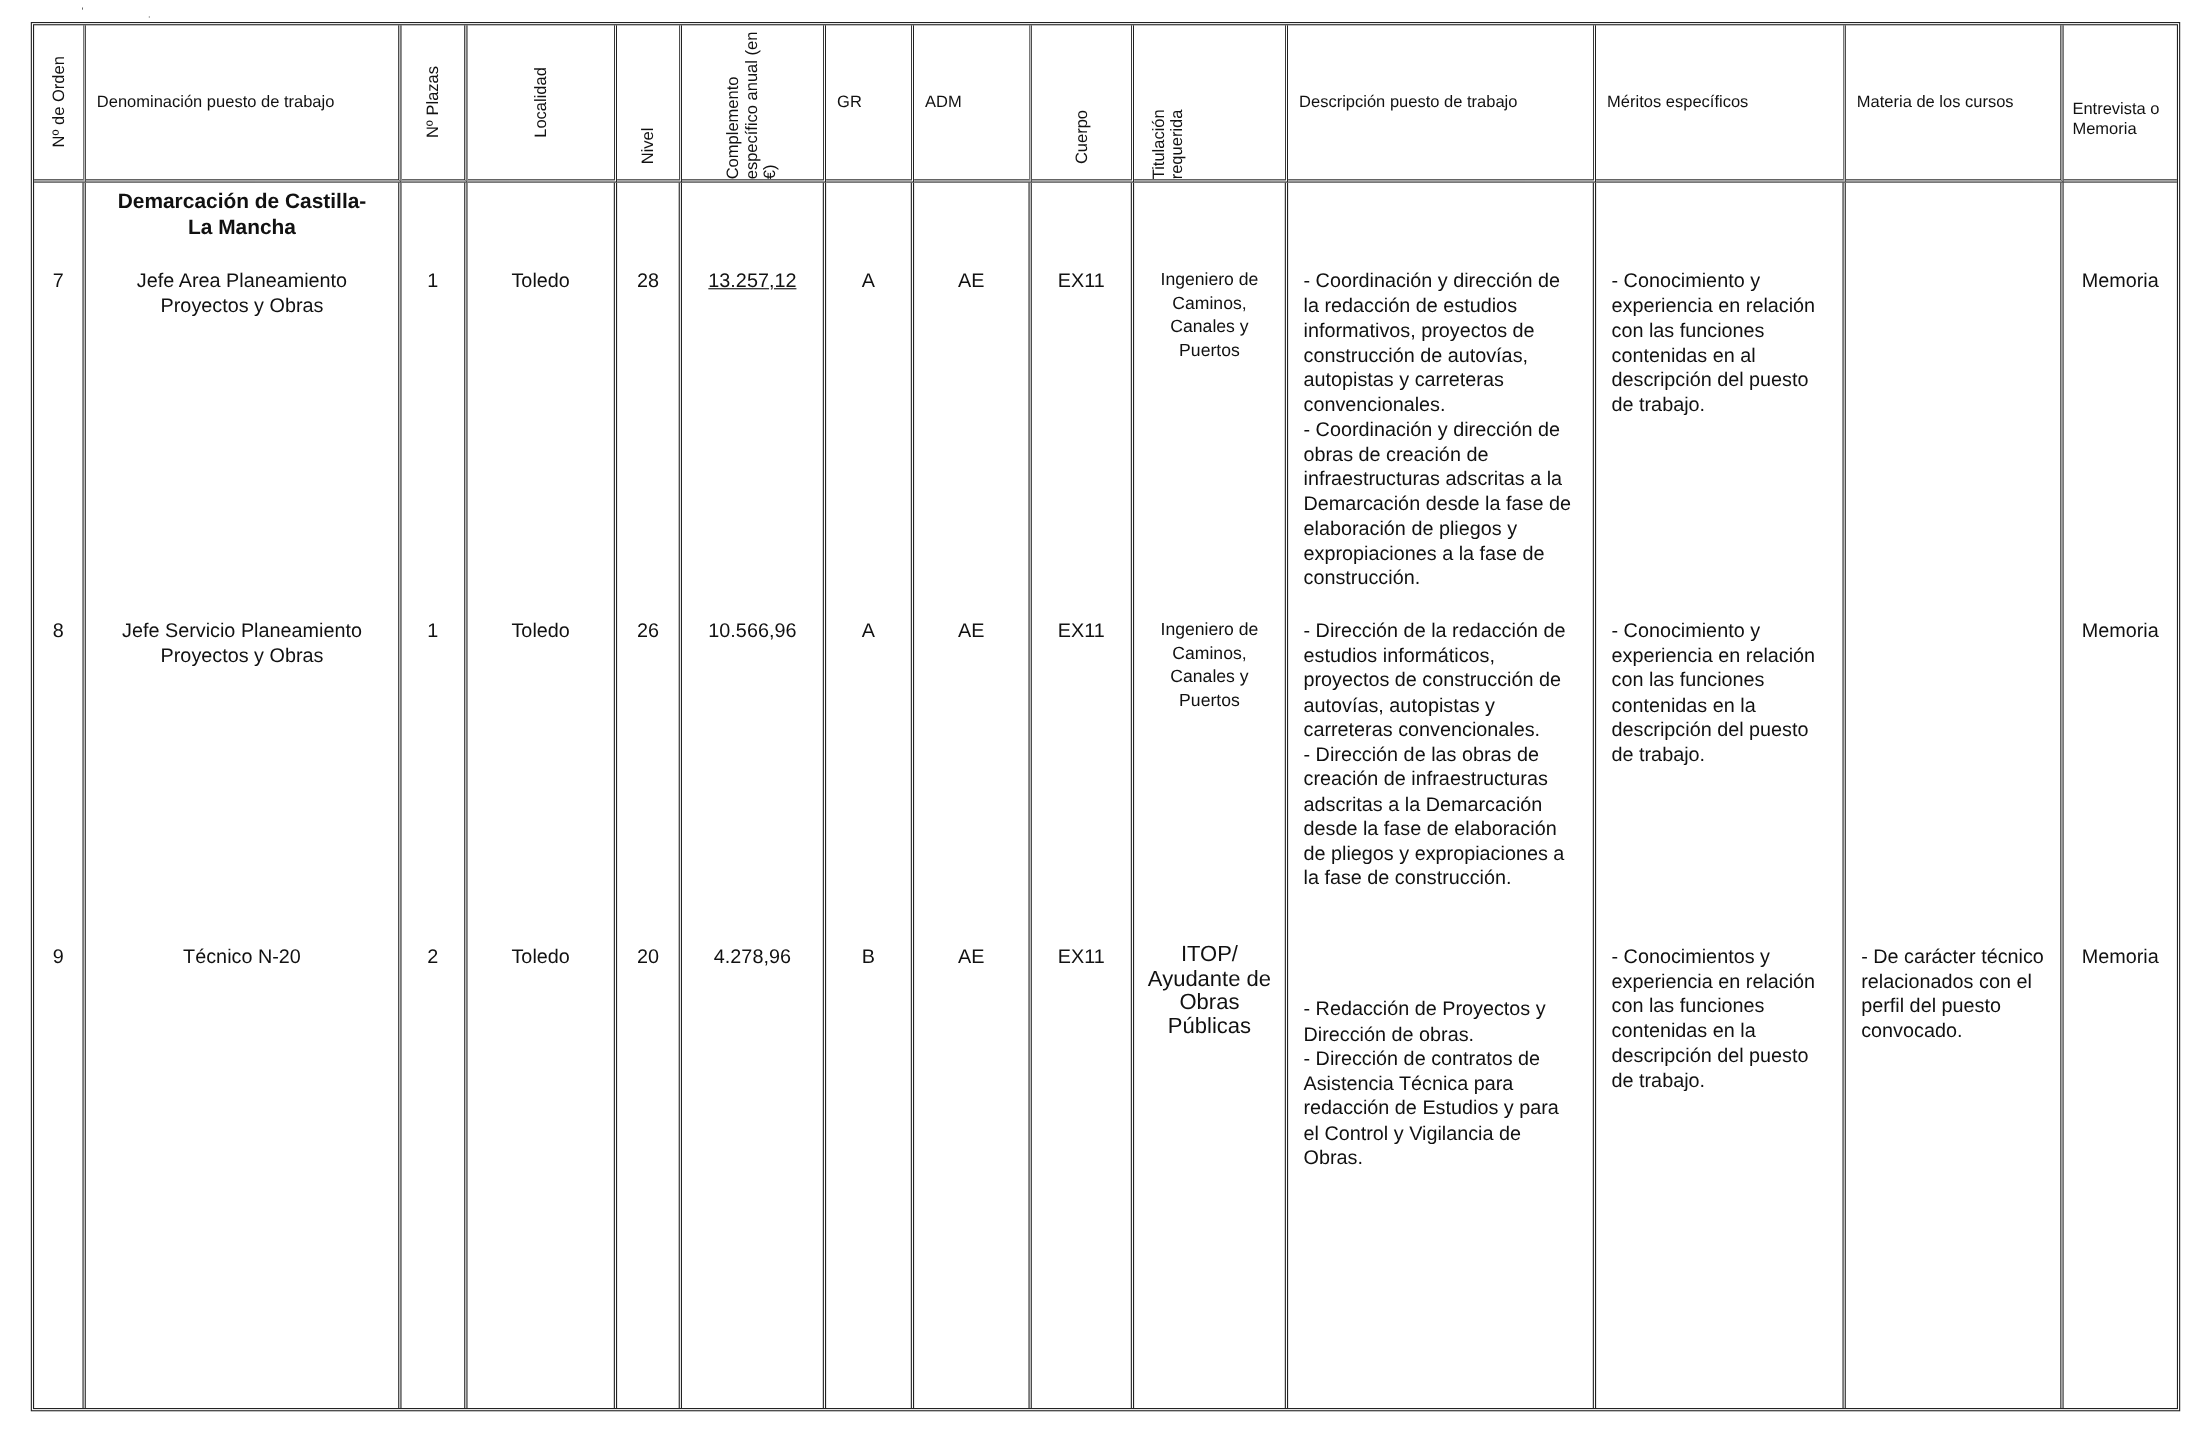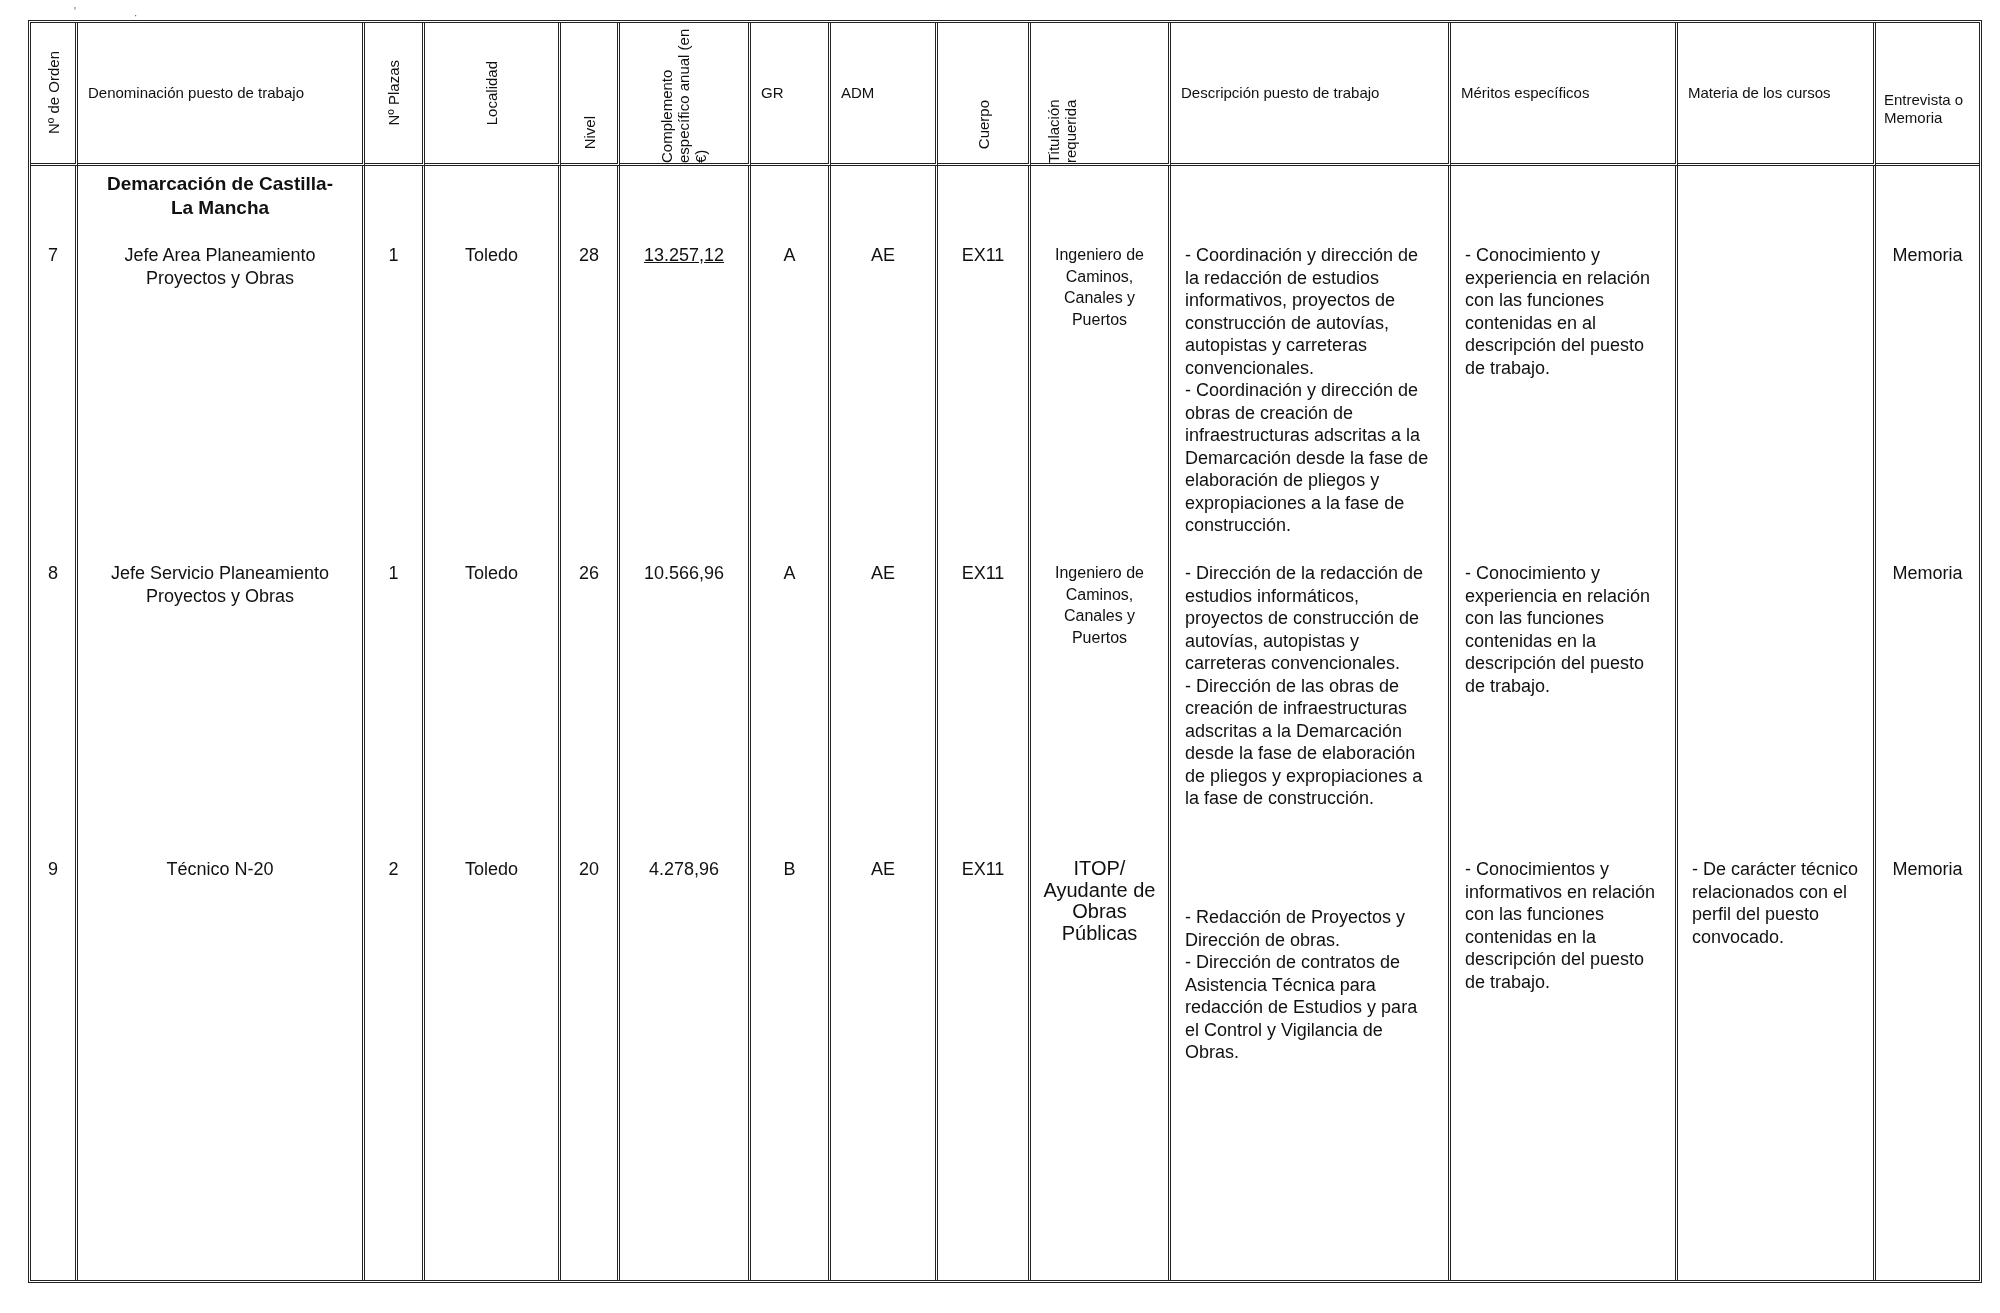--- a/index.html
+++ b/index.html
@@ -194,21 +194,21 @@
 - Coordinación y dirección de obras de creación de infraestructuras adscritas a la Demarcación desde la fase de elaboración de pliegos y expropiaciones a la fase de construcción.</div>
         <div class="row-block cell" style="top:396px; white-space:pre-line;">- Dirección de la redacción de estudios informáticos, proyectos de construcción de autovías, autopistas y carreteras convencionales.
 - Dirección de las obras de creación de infraestructuras adscritas a la Demarcación desde la fase de elaboración de pliegos y expropiaciones a la fase de construcción.</div>
         <div class="row-block cell" style="top:692px; white-space:pre-line;margin-top:48px;">- Redacción de Proyectos y Dirección de obras.
 - Dirección de contratos de Asistencia Técnica para redacción de Estudios y para el Control y Vigilancia de Obras.</div>
       </td>
 
       <td class="colcell">
         <div class="row-block cell" style="top:78px;">- Conocimiento y experiencia en relación con las funciones contenidas en al descripción del puesto de trabajo.</div>
         <div class="row-block cell" style="top:396px;">- Conocimiento y experiencia en relación con las funciones contenidas en la descripción del puesto de trabajo.</div>
-        <div class="row-block cell" style="top:692px;">- Conocimientos y informativos en relación con las funciones contenidas en la descripción del puesto de trabajo.</div>
+        <div class="row-block cell" style="top:692px;">- Conocimientos y experiencia en relación con las funciones contenidas en la descripción del puesto de trabajo.</div>
       </td>
 
       <td class="colcell">
         <div class="row-block cell" style="top:78px;"></div>
         <div class="row-block cell" style="top:396px;"></div>
         <div class="row-block cell" style="top:692px;">- De carácter técnico relacionados con el perfil del puesto convocado.</div>
       </td>
 
       <td class="colcell">
         <div class="row-block center" style="top:78px;">Memoria</div>

